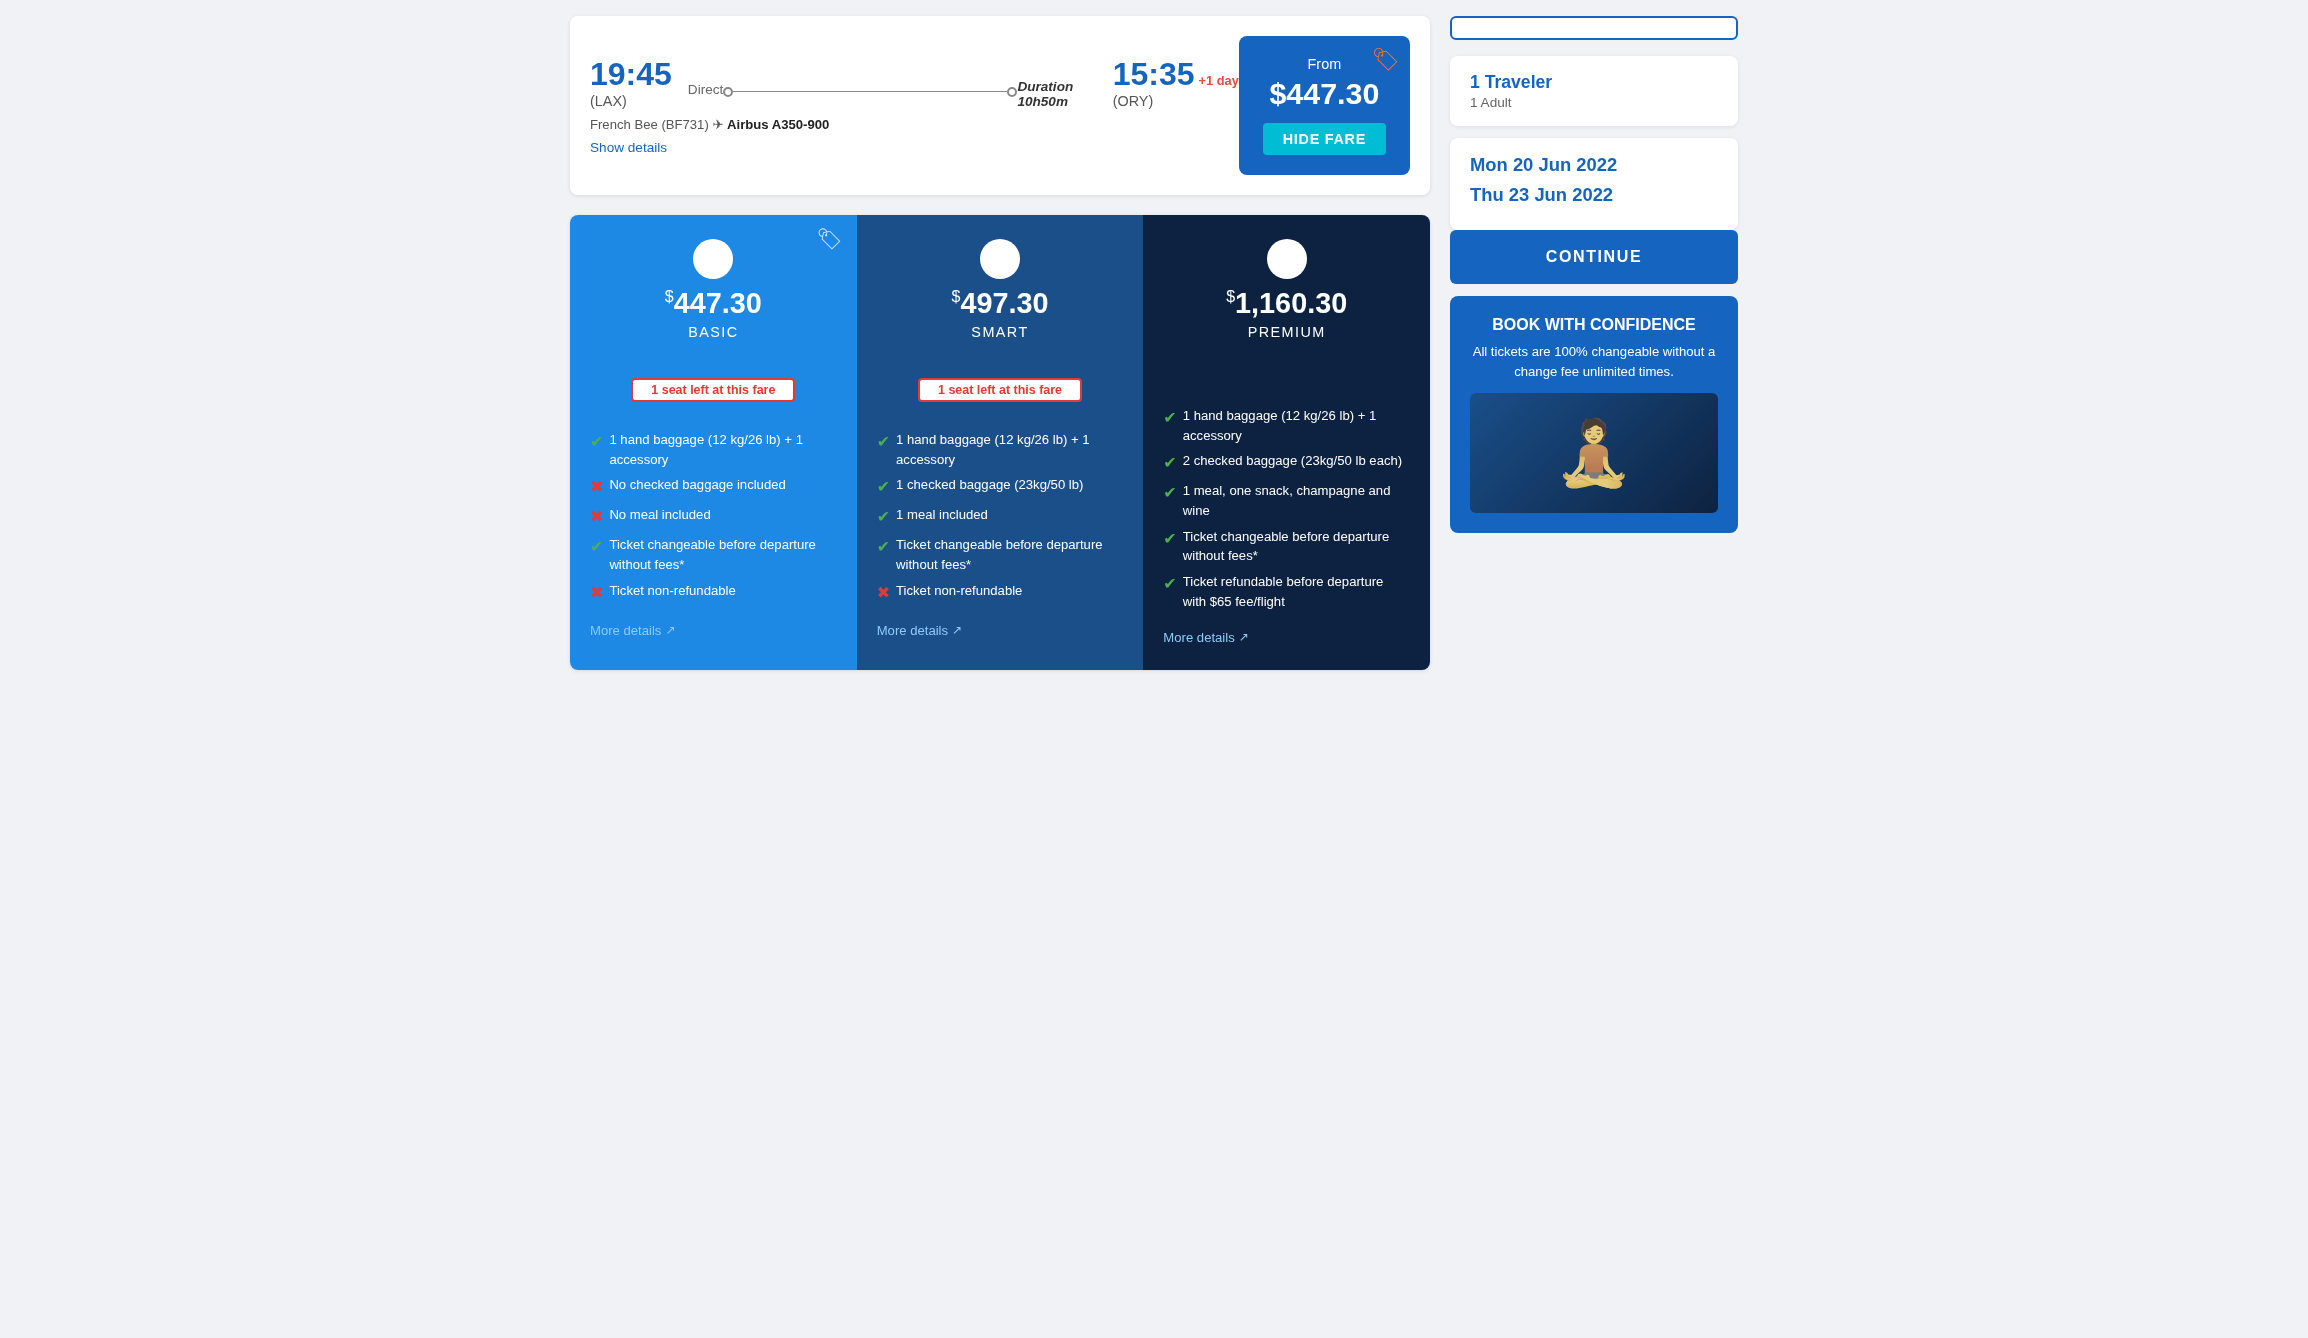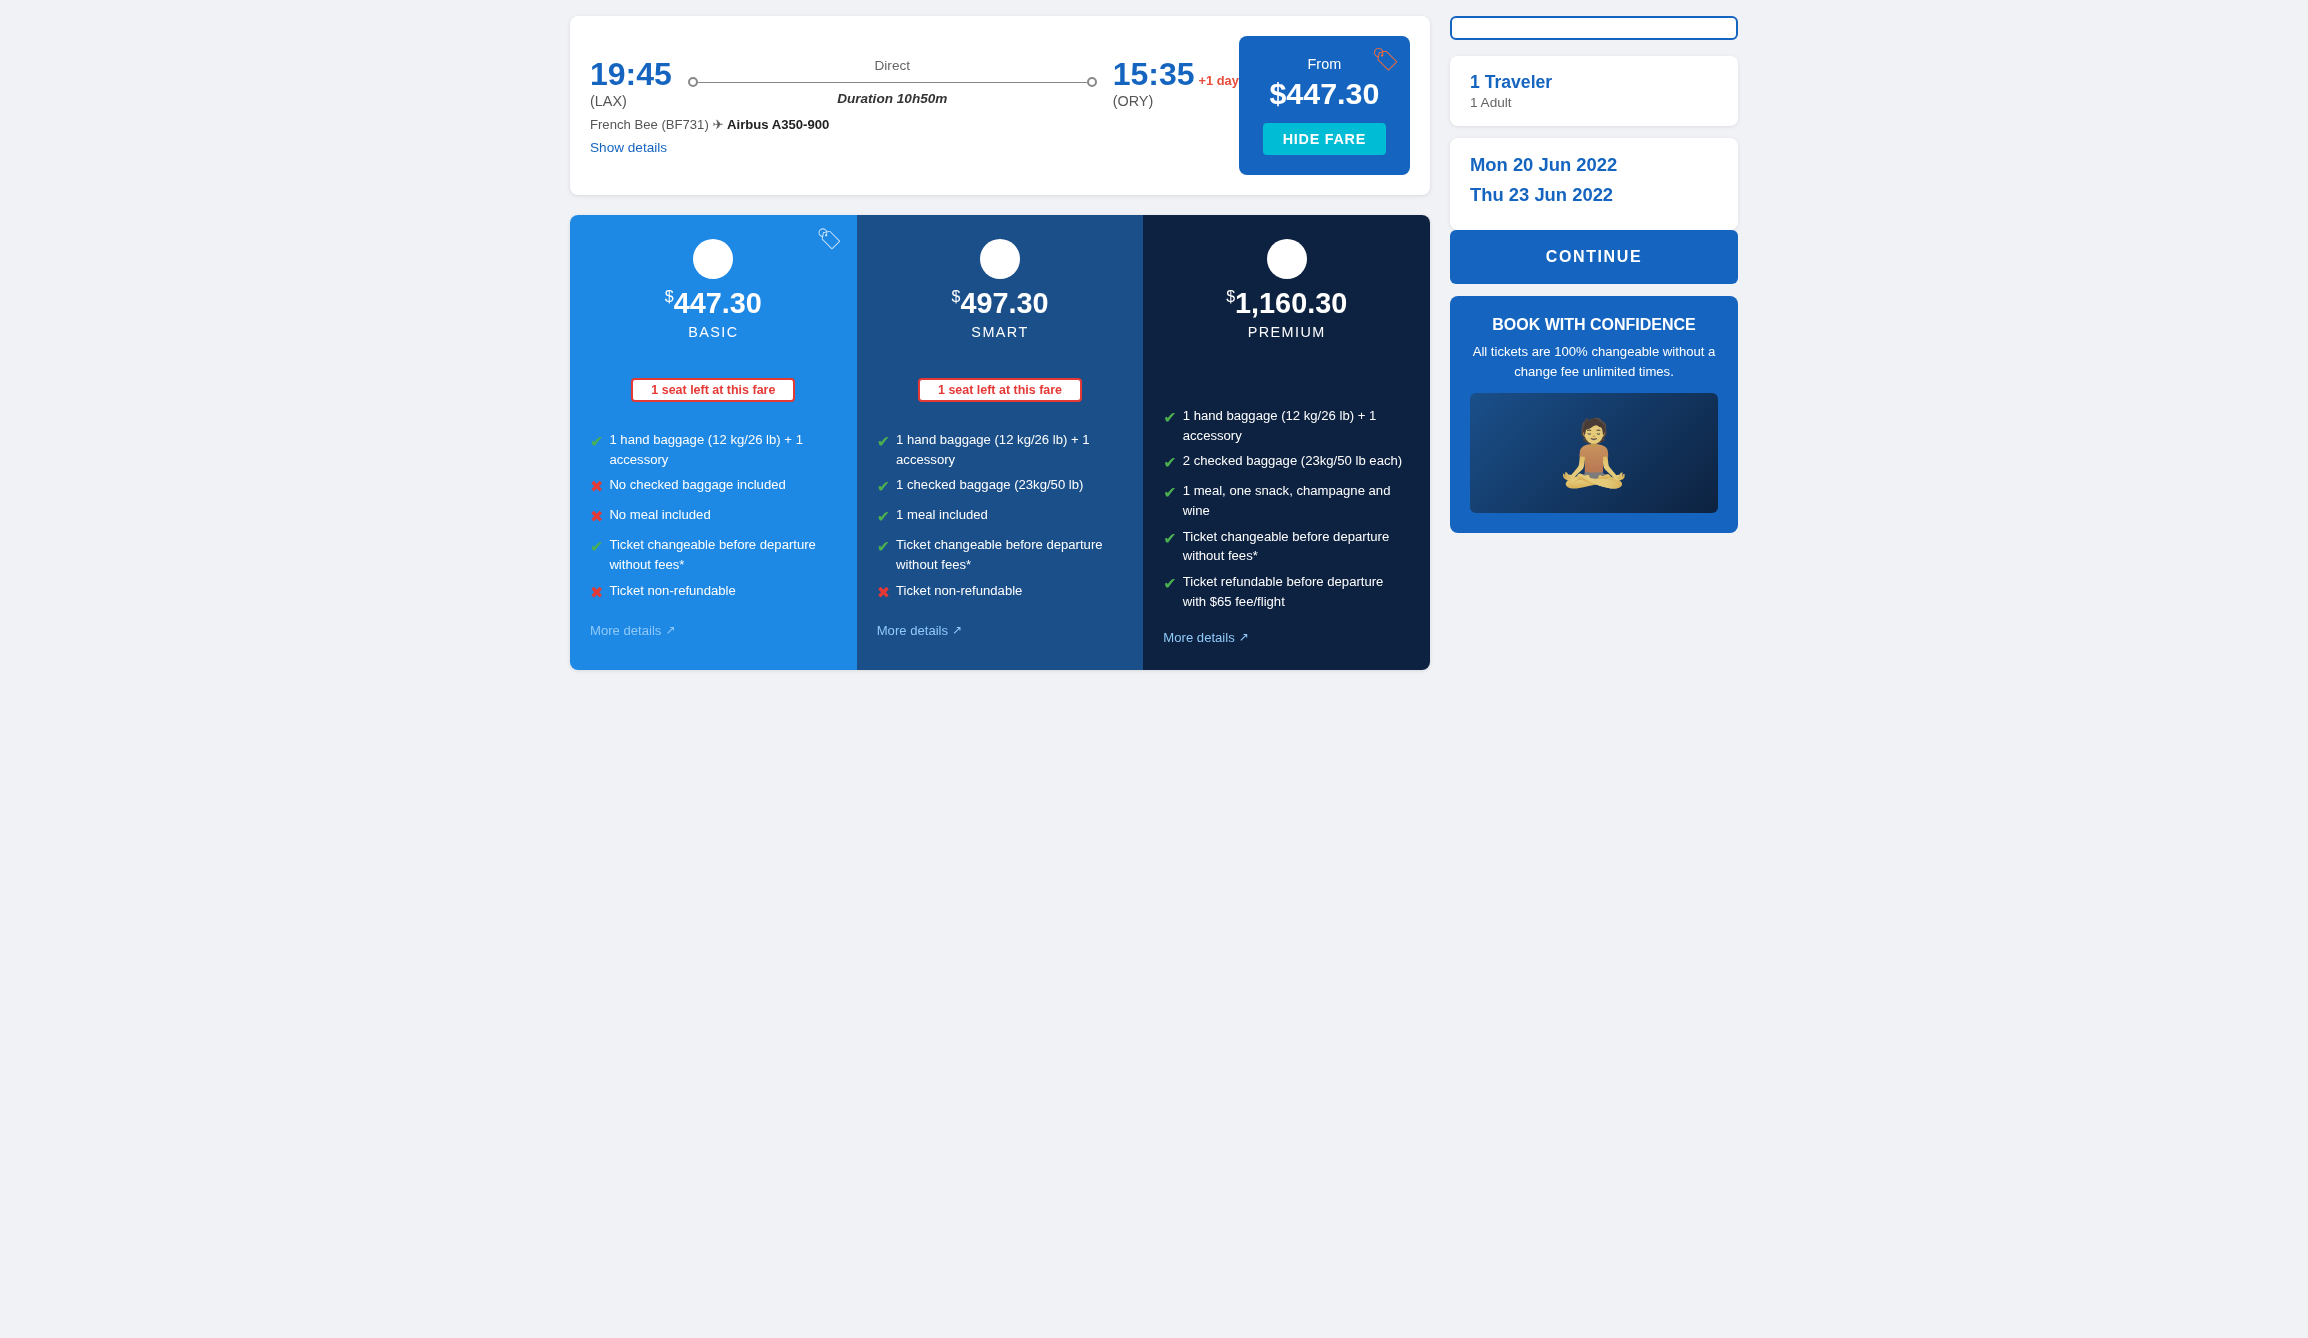--- a/index.html
+++ b/index.html
@@ -28,21 +28,21 @@
       display: flex;
       align-items: center;
       justify-content: space-between;
       box-shadow: 0 1px 4px rgba(0,0,0,0.1);
     }
     .flight-info {
       flex: 1;
     }
     .flight-times {
       display: flex;
-      align-items: center;
+      align-items: flex-end;
       gap: 16px;
       margin-bottom: 8px;
     }
     .dep-time {
       font-size: 2rem;
       font-weight: bold;
       color: #1565c0;
     }
     .arr-time {
       font-size: 2rem;
@@ -53,21 +53,20 @@
       font-size: 0.8rem;
       color: #e74c3c;
       margin-left: 4px;
     }
     .airport-code {
       font-size: 0.9rem;
       color: #555;
     }
     .route-line-wrap {
       display: flex;
-      flex-direction: column;
       align-items: center;
       flex: 1;
     }
     .route-label {
       font-size: 0.85rem;
       color: #666;
       margin-bottom: 4px;
     }
     .route-line {
       display: flex;

